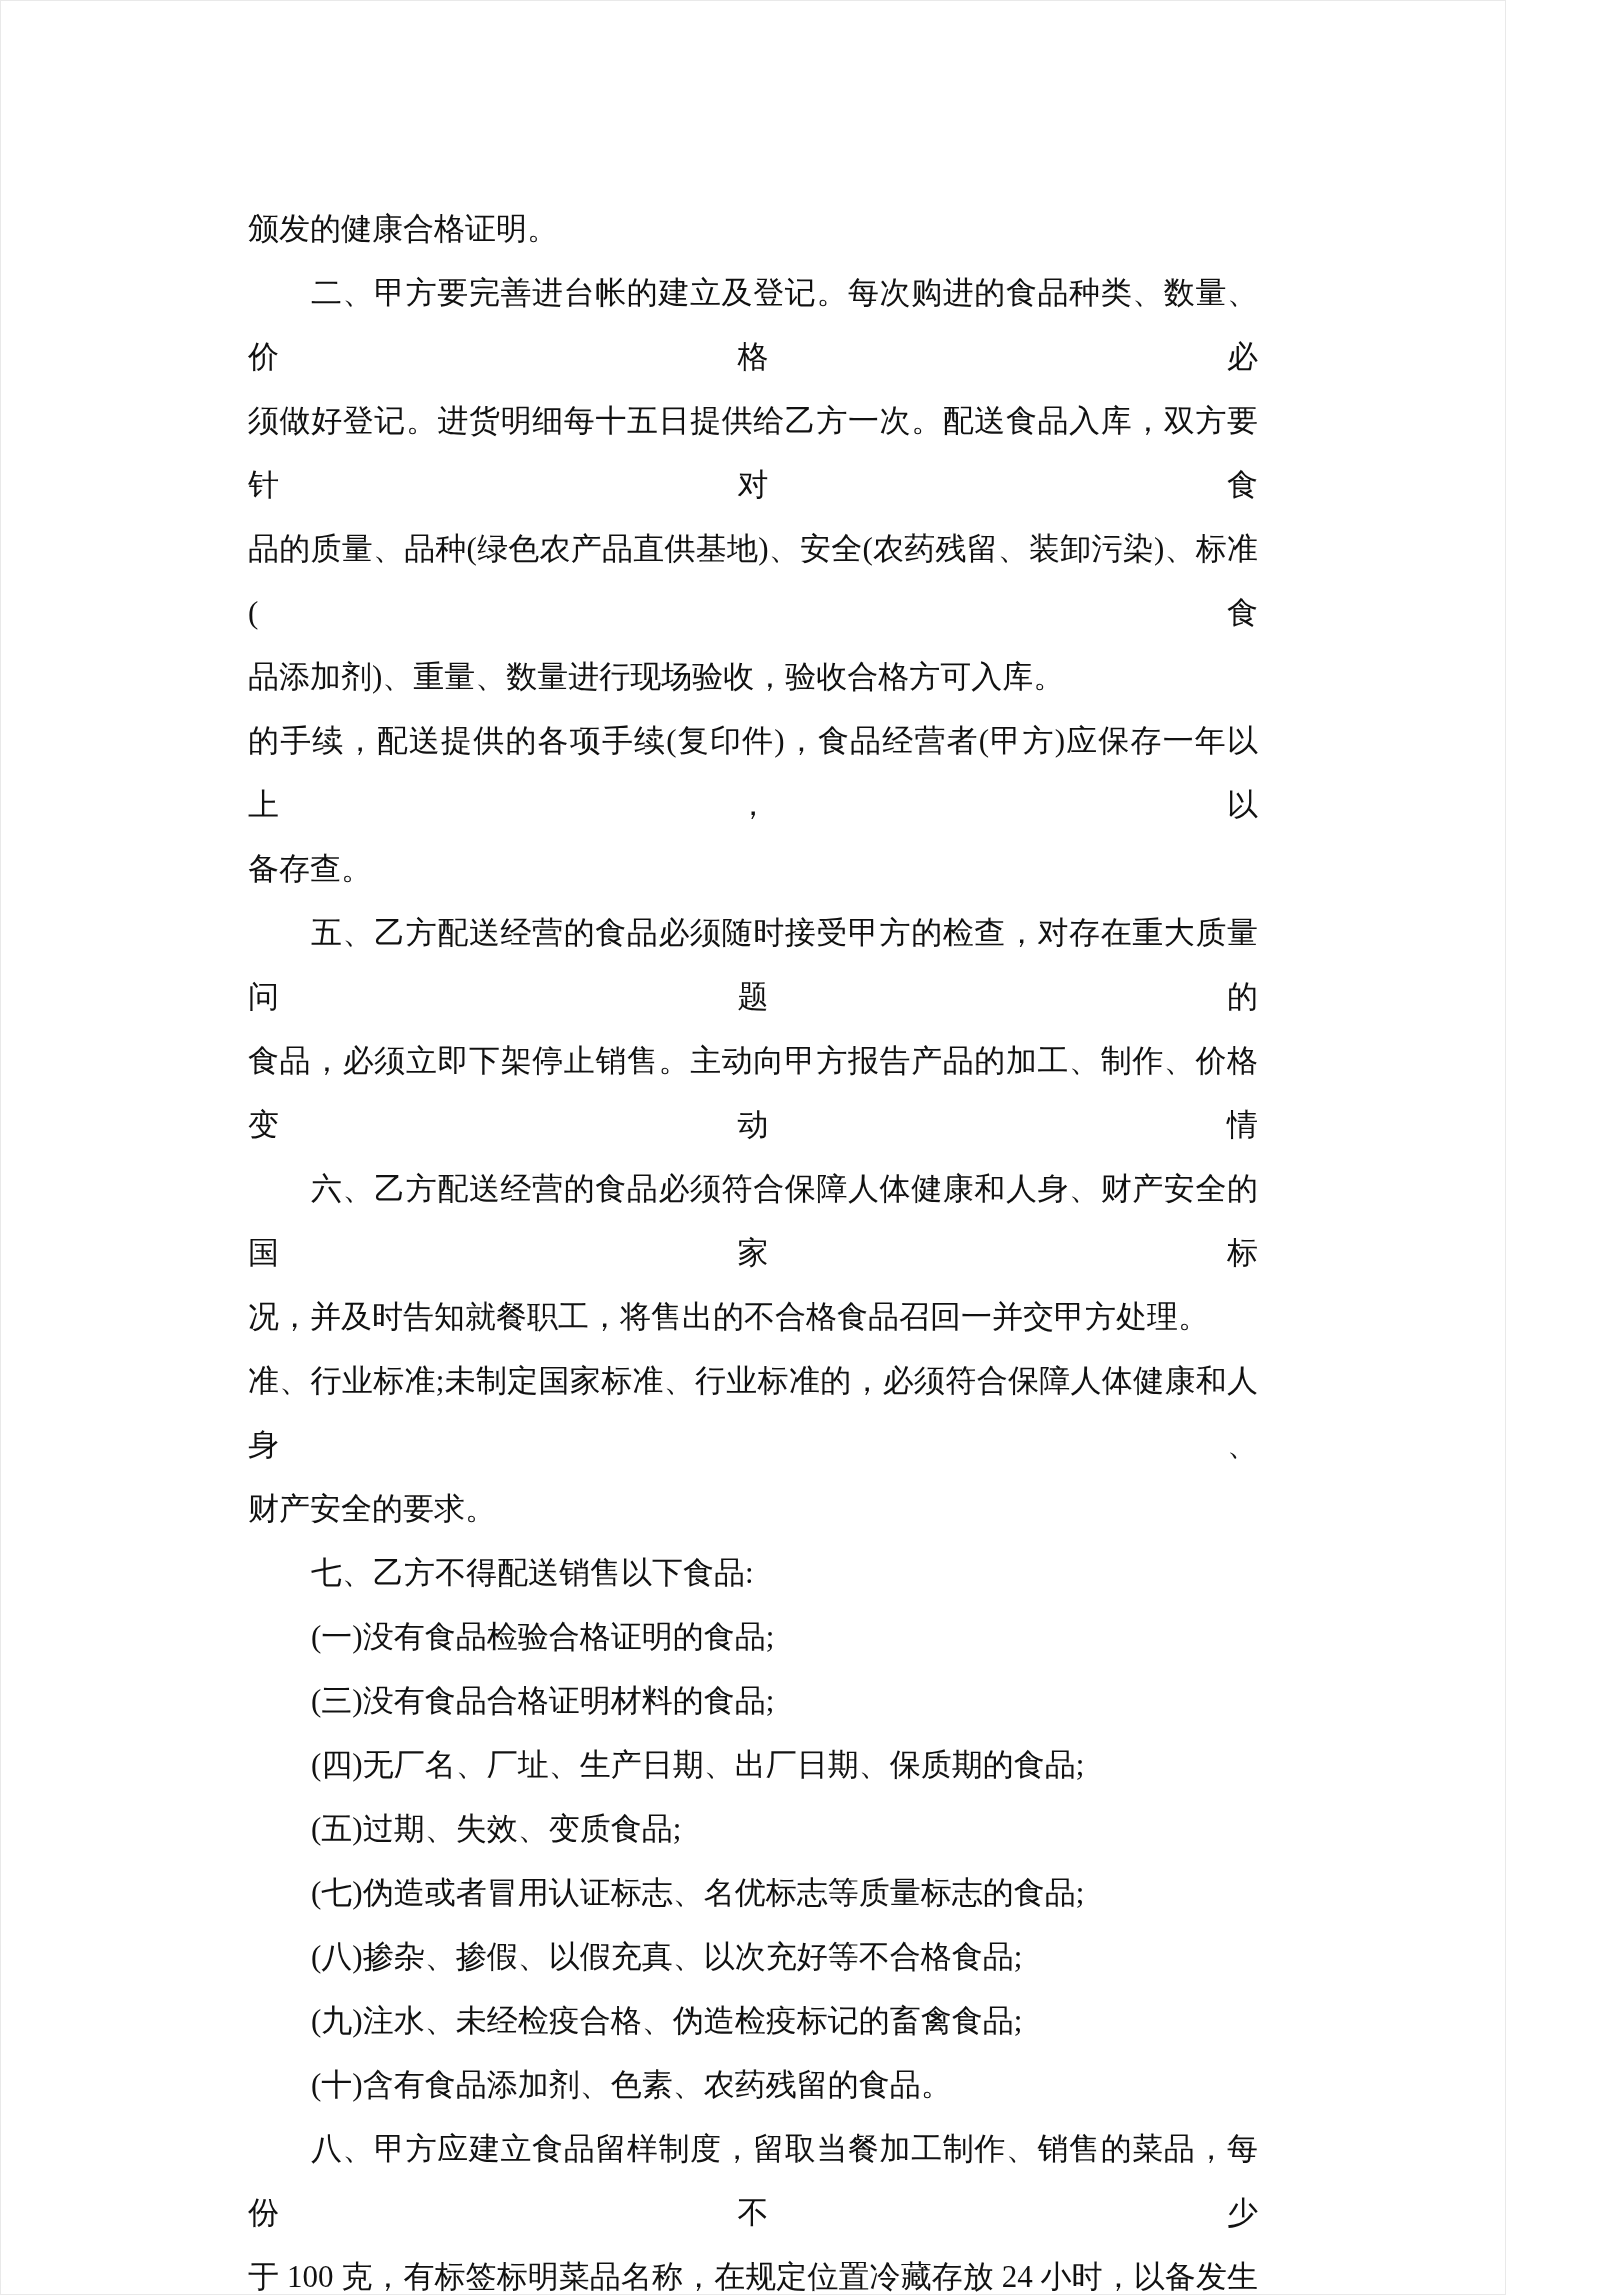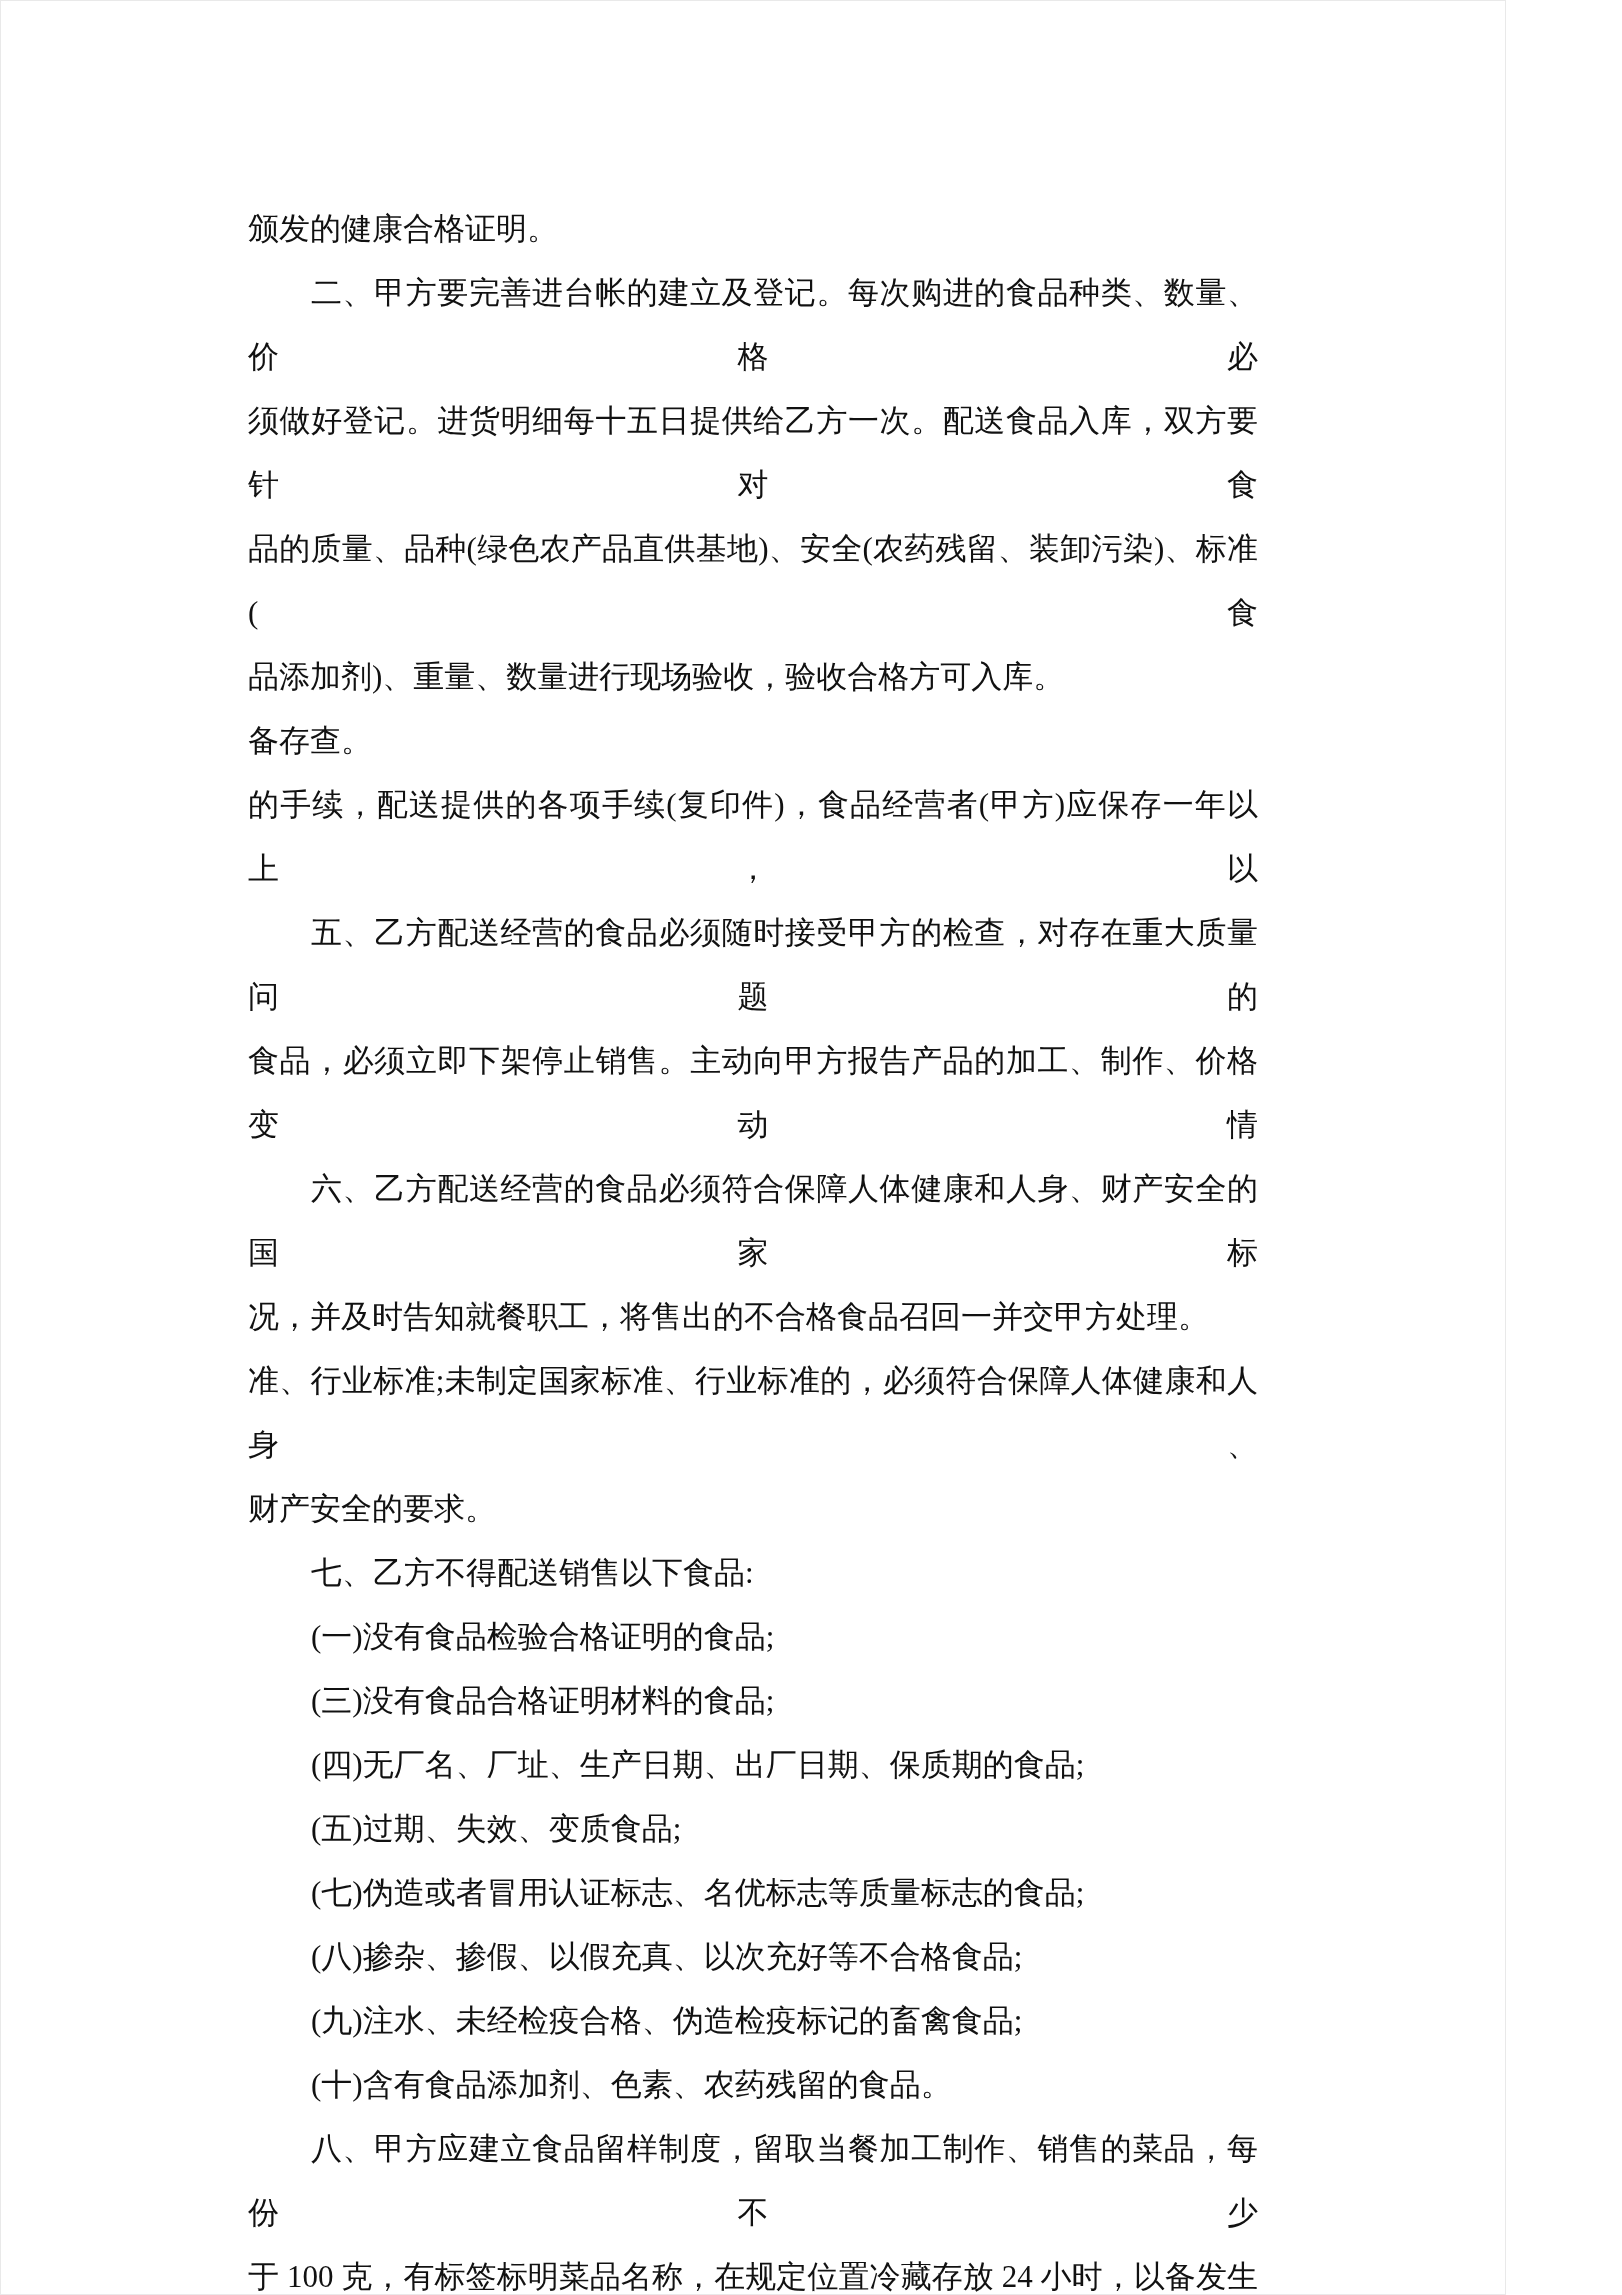--- a/index.html
+++ b/index.html
@@ -38,22 +38,22 @@
 </style>
 </head>
 <body>
 
 <main class="page">
   <p class="ln">颁发的健康合格证明。</p>
   <p class="ln ind full">二、甲方要完善进台帐的建立及登记。每次购进的食品种类、数量、价格必</p>
   <p class="ln full">须做好登记。进货明细每十五日提供给乙方一次。配送食品入库，双方要针对食</p>
   <p class="ln full">品的质量、品种(绿色农产品直供基地)、安全(农药残留、装卸污染)、标准(食</p>
   <p class="ln">品添加剂)、重量、数量进行现场验收，验收合格方可入库。</p>
+  <p class="ln full">的手续，配送提供的各项手续(复印件)，食品经营者(甲方)应保存一年以上，以</p>
   <p class="ln">备存查。</p>
-  <p class="ln full">的手续，配送提供的各项手续(复印件)，食品经营者(甲方)应保存一年以上，以</p>
   <p class="ln ind full">五、乙方配送经营的食品必须随时接受甲方的检查，对存在重大质量问题的</p>
   <p class="ln full">食品，必须立即下架停止销售。主动向甲方报告产品的加工、制作、价格变动情</p>
   <p class="ln ind full">六、乙方配送经营的食品必须符合保障人体健康和人身、财产安全的国家标</p>
   <p class="ln">况，并及时告知就餐职工，将售出的不合格食品召回一并交甲方处理。</p>
   <p class="ln full">准、行业标准;未制定国家标准、行业标准的，必须符合保障人体健康和人身、</p>
   <p class="ln">财产安全的要求。</p>
   <p class="ln ind">七、乙方不得配送销售以下食品:</p>
   <p class="ln ind">(一)没有食品检验合格证明的食品;</p>
   <p class="ln ind">(三)没有食品合格证明材料的食品;</p>
   <p class="ln ind">(四)无厂名、厂址、生产日期、出厂日期、保质期的食品;</p>

